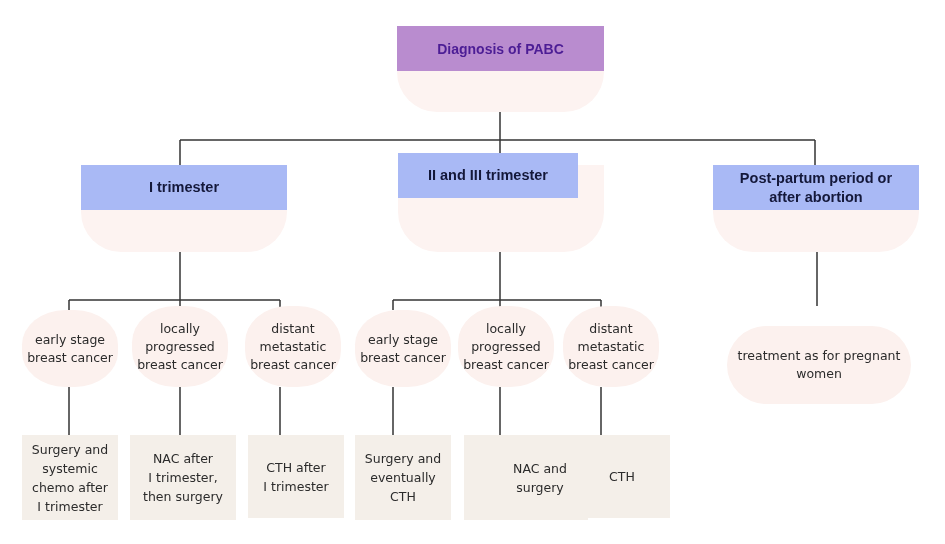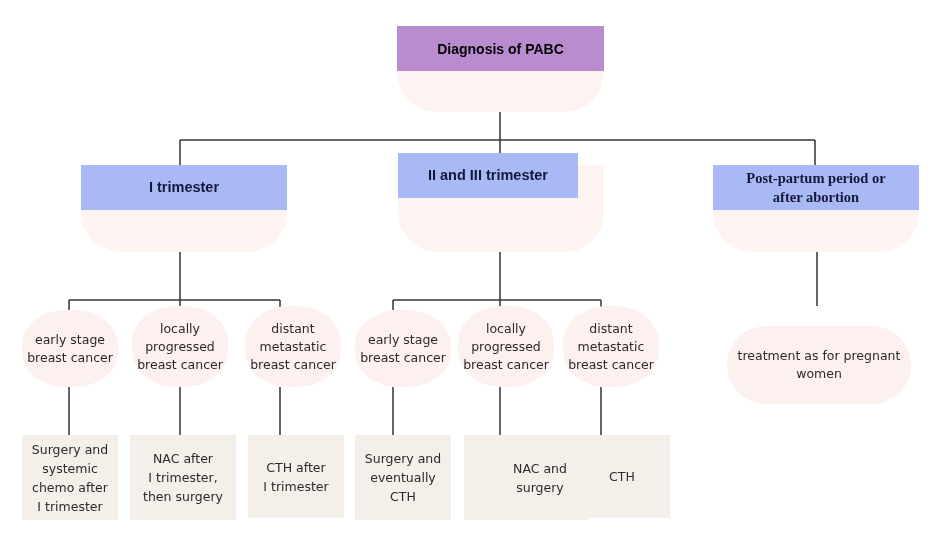--- a/index.html
+++ b/index.html
@@ -1,20 +1,20 @@
 <!DOCTYPE html>
 <html><head>
   <meta charset="utf-8">
   <style>
     html, body { margin: 0; padding: 0; background: #ffffff; }
     body { width: 945px; height: 544px; position: relative; overflow: hidden; font-family: "Liberation Sans", sans-serif; }
     #connectors { position: absolute; left: 0; top: 0; width: 945px; height: 544px; }
     .bg-shape { position: absolute; background: #fdf3f1; border-radius: 0 0 40px 40px; }
     .header { position: absolute; display: flex; align-items: center; justify-content: center; text-align: center; font-weight: bold; }
-    .root-header { background: #b98ccf; color: #000000; font-size: 14px; }
+    .root-header { background: #b98ccf; color: #4c1d95; font-size: 14px; }
     .tri-header { background: #a9b9f5; color: #14183a; font-size: 14.5px; line-height: 19px; }
     .oval { position: absolute; background: #fcf1ee; border-radius: 45%; display: flex; align-items: center; justify-content: center; text-align: center; font-family: "DejaVu Sans", sans-serif; font-size: 12.5px; line-height: 18px; color: #2b2b2b; }
     .wide-oval { border-radius: 40px; }
     .leaf { position: absolute; background: #f4efe9; display: flex; align-items: center; justify-content: center; text-align: center; font-family: "DejaVu Sans", sans-serif; font-size: 12.5px; line-height: 19px; color: #2b2b2b; white-space: pre-line; }
     .oval span, .header span { white-space: pre-line; }
   </style>
 </head>
 <body>
 
 <svg id="connectors" xmlns="http://www.w3.org/2000/svg">
@@ -57,21 +57,21 @@
 <div class="header tri-header" style="left:81px; top:165px; width:206px; height:45px;">
   <span>I trimester</span>
 </div>
 
 <div class="bg-shape" style="left:398px; top:165px; width:206px; height:87px;"></div>
 <div class="header tri-header" style="left:398px; top:153px; width:180px; height:45px;">
   <span>II and III trimester</span>
 </div>
 
 <div class="bg-shape" style="left:713px; top:165px; width:206px; height:87px;"></div>
-<div class="header tri-header" style="left:713px; top:165px; width:206px; height:45px;font-family:Liberation Serif, serif;">
+<div class="header tri-header" style="left:713px; top:165px; width:206px; height:45px;">
   <span>Post-partum period or
 after abortion</span>
 </div>
 
 <div class="oval" style="left:22px; top:310px; width:96px; height:77px;">
   <span>early stage
 breast cancer</span>
 </div>
 <div class="oval" style="left:132px; top:306px; width:96px; height:81px;">
   <span>locally

